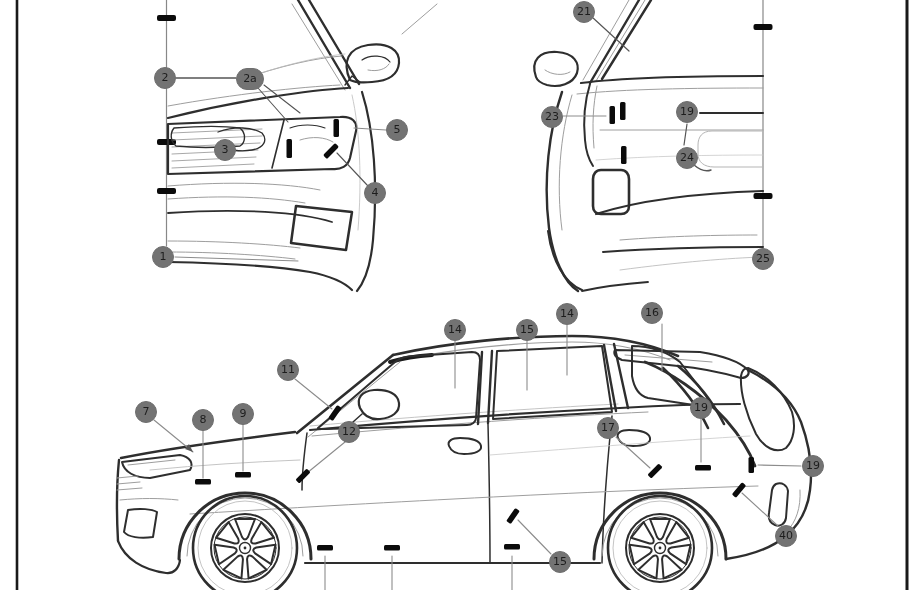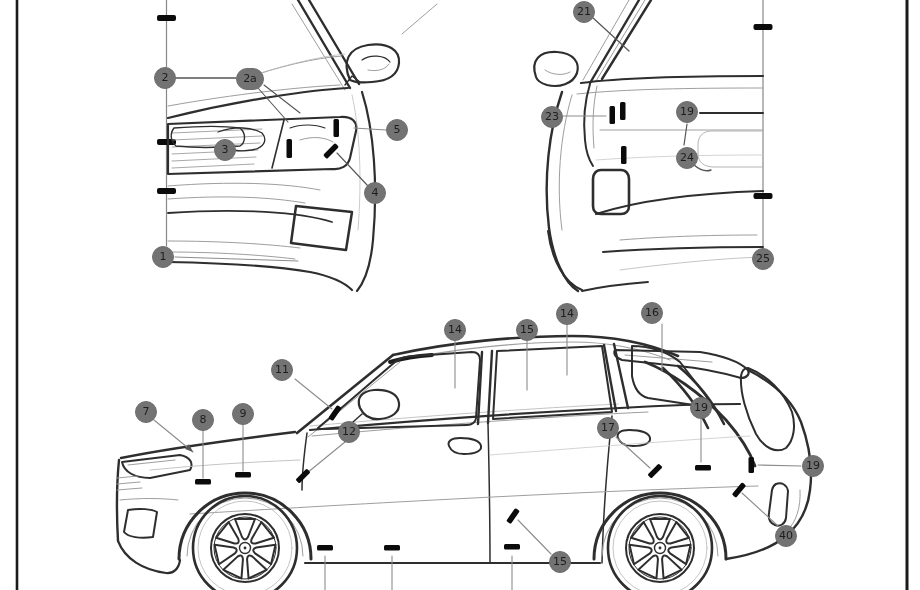--- a/index.html
+++ b/index.html
@@ -293,21 +293,21 @@
 
   <div class="callout" style="left:584px;top:12px">21</div>
   <div class="callout" style="left:687px;top:112px">19</div>
   <div class="callout" style="left:552px;top:117px">23</div>
   <div class="callout" style="left:687px;top:158px">24</div>
   <div class="callout" style="left:763px;top:259px">25</div>
 
   <div class="callout" style="left:146px;top:412px">7</div>
   <div class="callout" style="left:203px;top:420px">8</div>
   <div class="callout" style="left:243px;top:414px">9</div>
-  <div class="callout" style="left:282px;top:370px">11</div>
+  <div class="callout" style="left:288px;top:370px">11</div>
   <div class="callout" style="left:349px;top:432px">12</div>
   <div class="callout" style="left:455px;top:330px">14</div>
   <div class="callout" style="left:527px;top:330px">15</div>
   <div class="callout" style="left:567px;top:314px">14</div>
   <div class="callout" style="left:652px;top:313px">16</div>
   <div class="callout" style="left:608px;top:428px">17</div>
   <div class="callout" style="left:701px;top:408px">19</div>
   <div class="callout" style="left:813px;top:466px">19</div>
   <div class="callout" style="left:786px;top:536px">40</div>
   <div class="callout" style="left:560px;top:562px">15</div>

